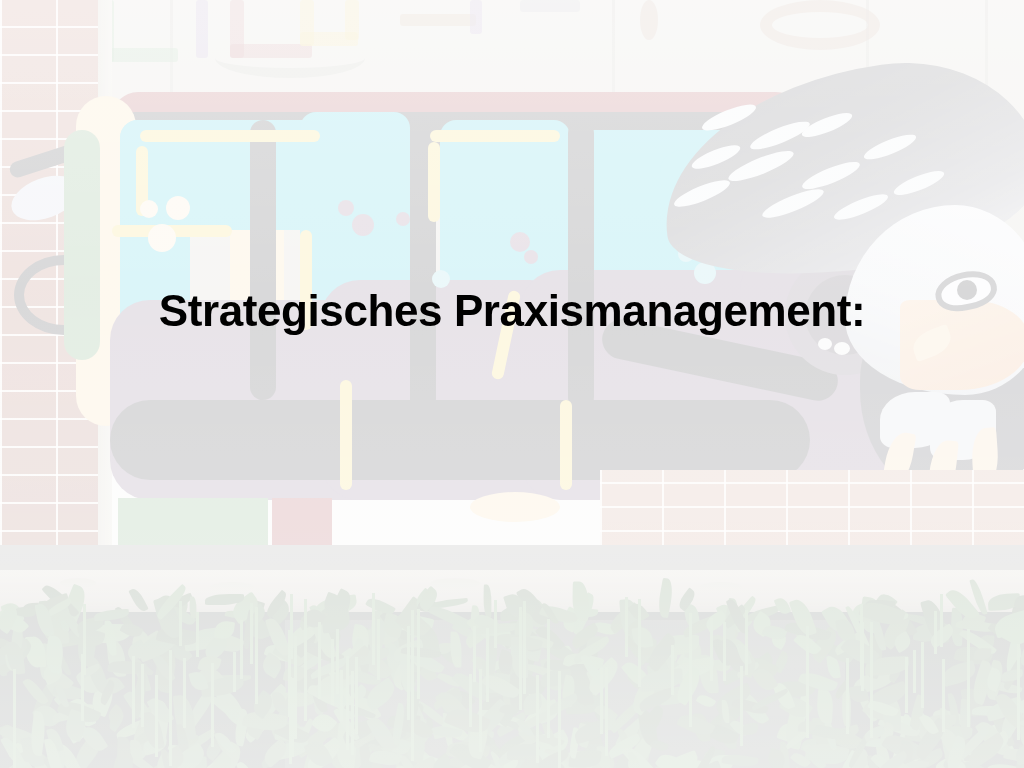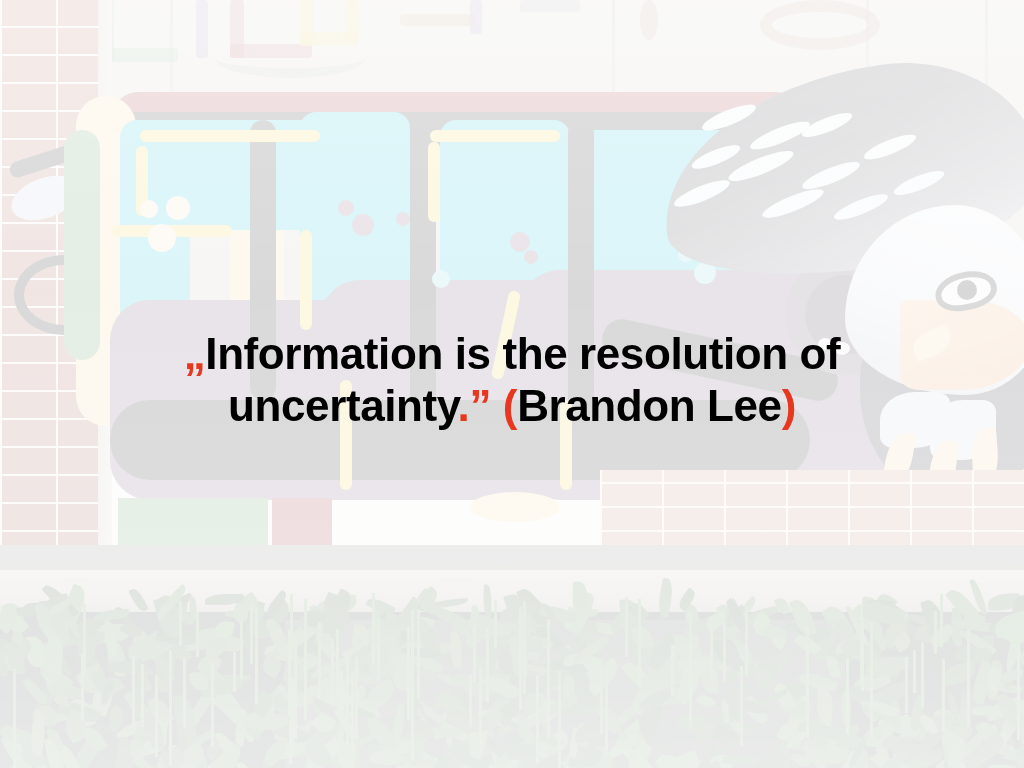--- a/index.html
+++ b/index.html
@@ -1087,20 +1087,17 @@
         <div class="stem" style="left:346px;top:656px;height:94px"></div>
         <div class="stem" style="left:860px;top:604px;height:81px"></div>
       </div>
   </div>
 
   <div id="wash"></div>
   <div id="wash2"></div>
 
   <div id="textblock">
 
-
-    <div id="quote">
-      <span class="qline"><span class="accent">„</span><span>Information is the resolution of</span></span>
-      <span class="qline"><span>uncertainty</span><span class="accent">.</span><span class="accent">”</span>&nbsp;<span class="accent">(</span><span>Brandon Lee</span><span class="accent">)</span></span>
-    </div>
+    <div id="title">Strategisches Praxismanagement:</div>
+
 
   </div>
 </div>
 
 </body></html>

